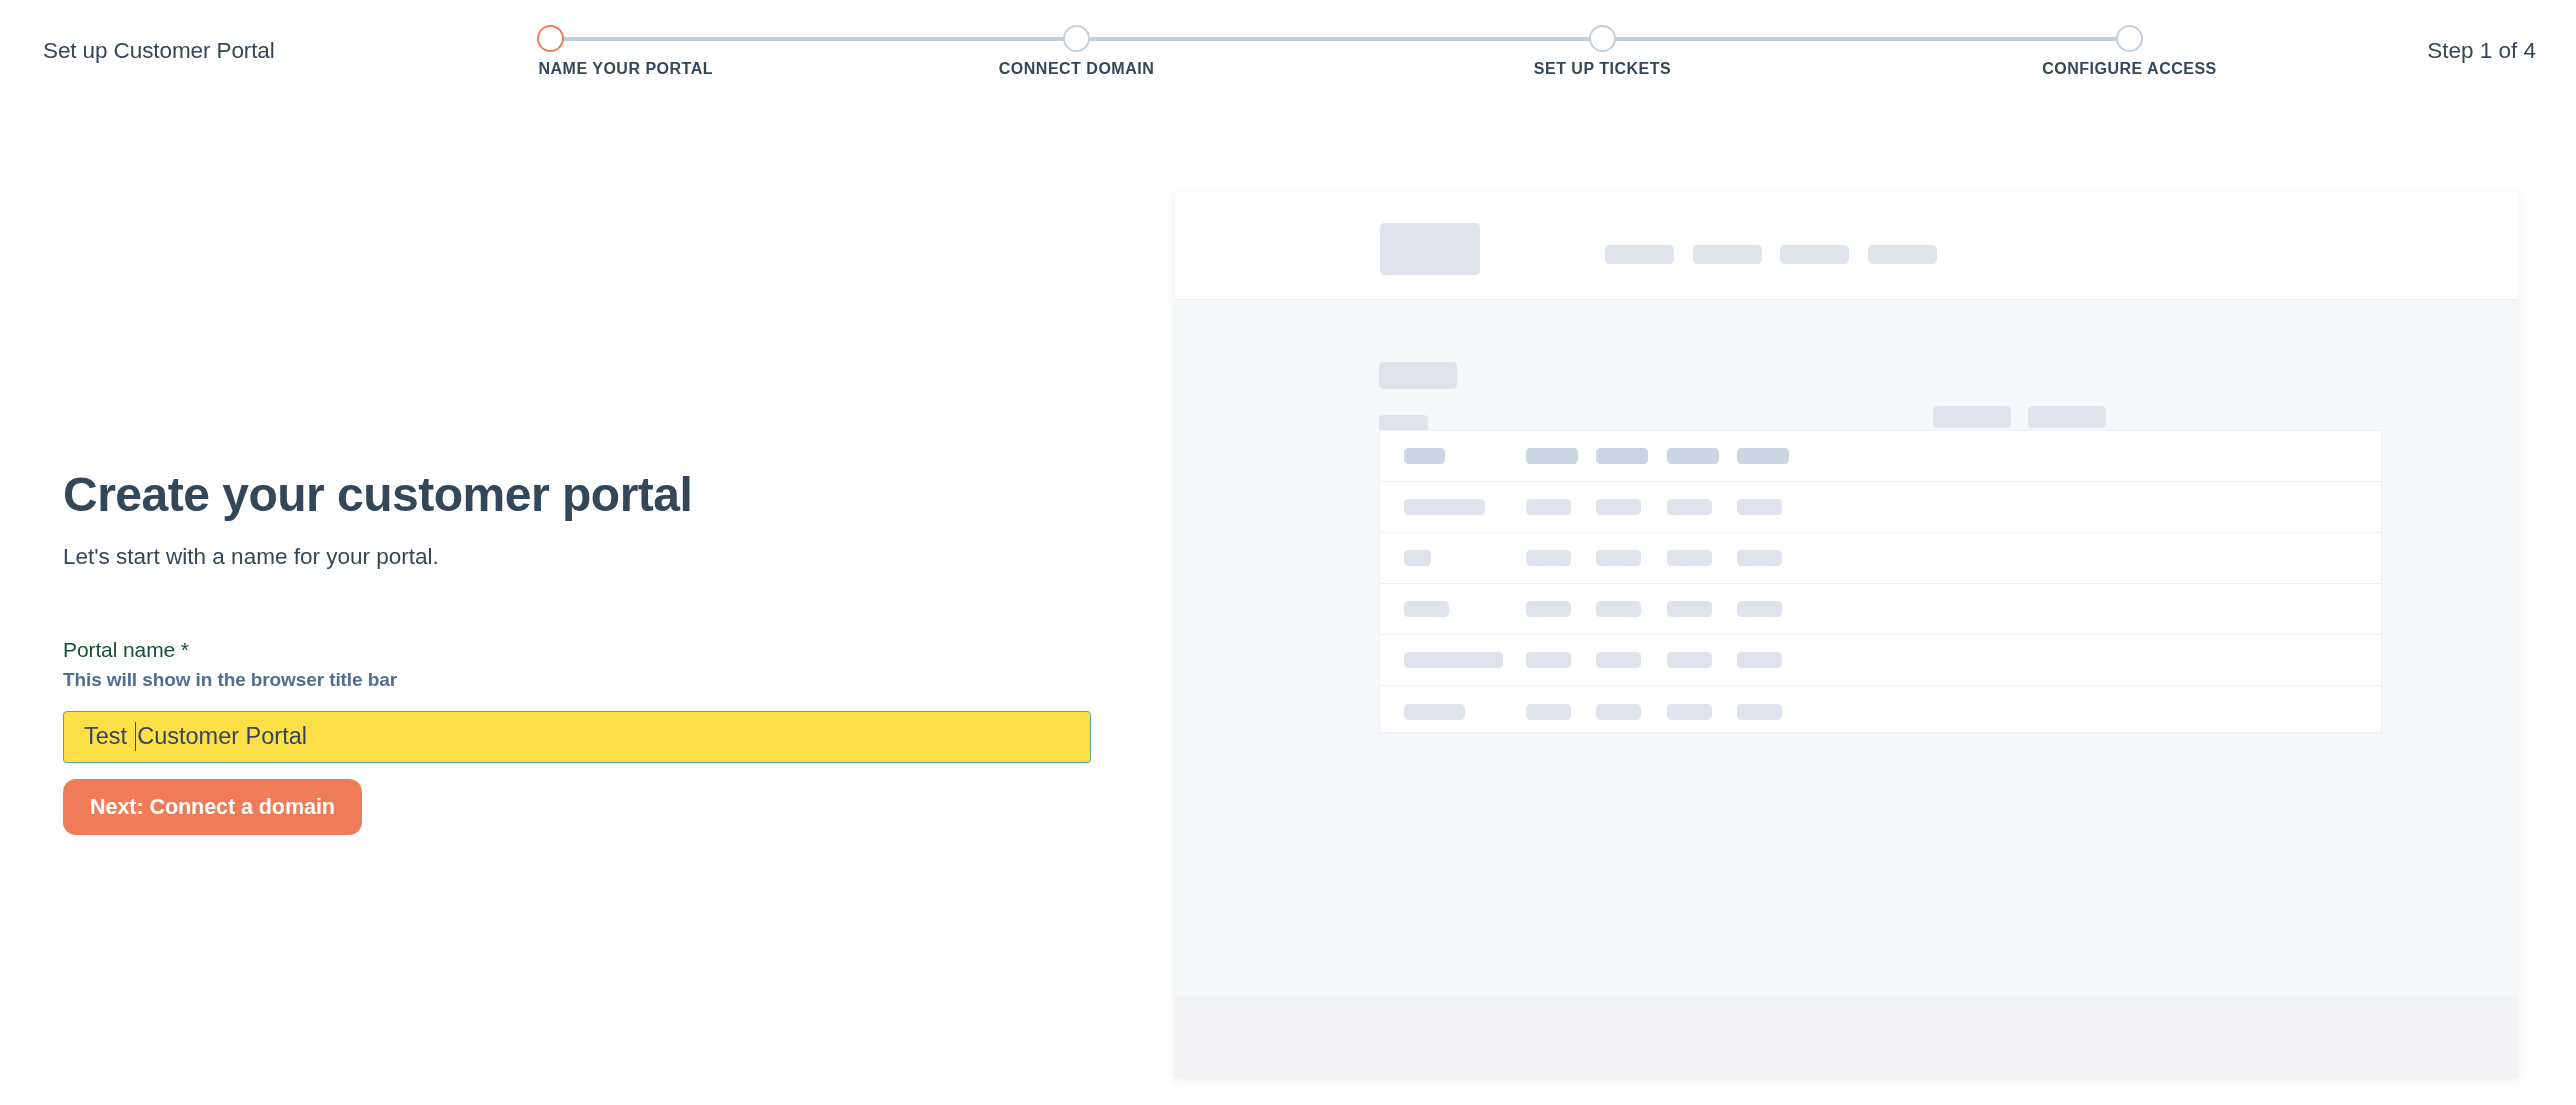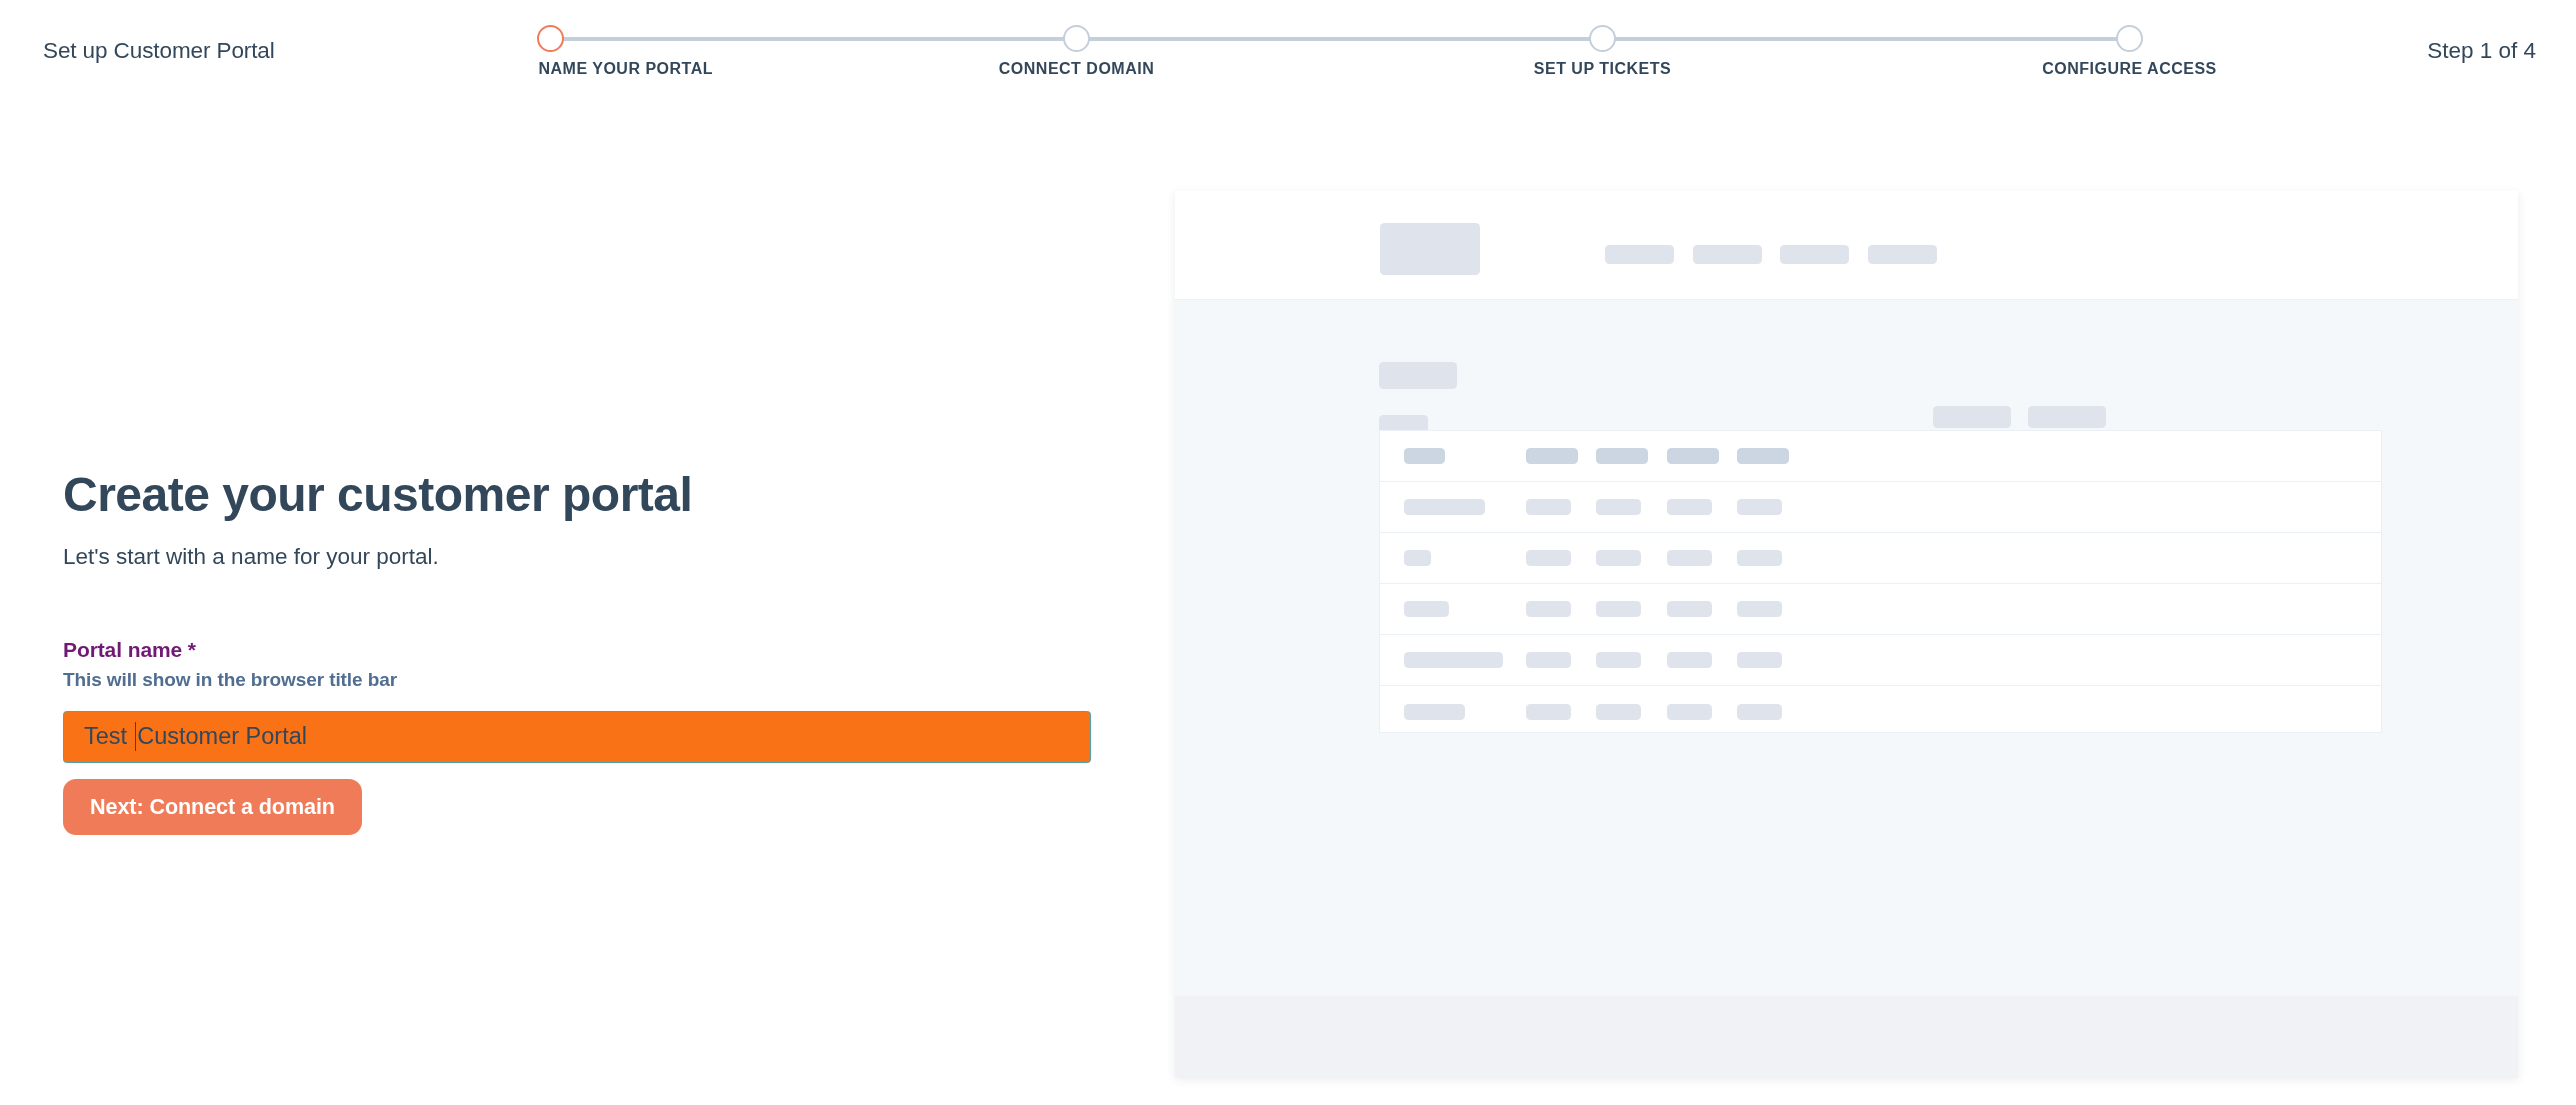--- a/index.html
+++ b/index.html
@@ -112,40 +112,40 @@
     margin-top: 21.6px;
     font-size: 22.5px;
     color: #33475b;
     line-height: 1.35;
   }
 
   .field-block { margin-top: 65px; }
 
   .field-label {
     font-size: 21px;
-    font-weight: bold;
-    color: #701a75;
+    font-weight: normal;
+    color: #14532d;
     letter-spacing: -0.1px;
   }
 
   .field-help {
     margin-top: 7.2px;
     font-size: 19px;
     font-weight: bold;
     color: #506e91;
     letter-spacing: -0.1px;
   }
 
   .text-input {
     margin-top: 20px;
     width: 1028px;
     height: 52px;
     border: 1.8px solid #4fa3b0;
     border-radius: 3.6px;
-    background: #f97316;
+    background: #fde047;
     display: flex;
     align-items: center;
     padding: 0 20px;
     position: relative;
   }
 
   .text-input .value-pre,
   .text-input .value-post {
     font-size: 23.5px;
     color: #33475b;

